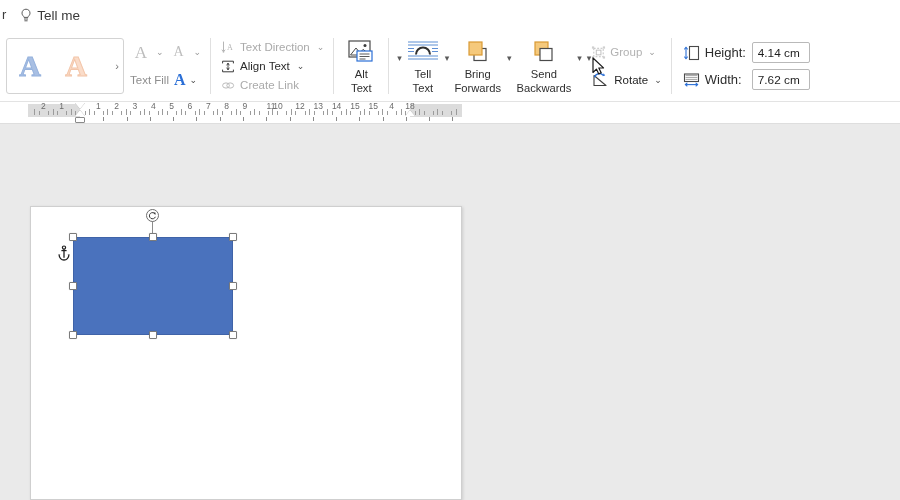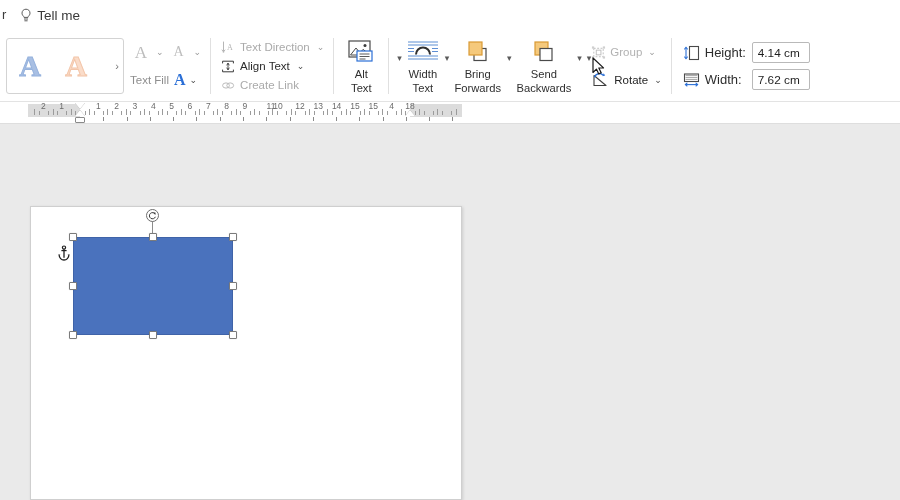--- a/index.html
+++ b/index.html
@@ -265,21 +265,21 @@
       <div class="cmd-wrap">
         <div class="cmd">
           <div class="ic">
             <svg width="32" height="26" viewBox="0 0 32 26">
               <path d="M1 3h30M1 6h30" stroke="#5f8fd4" stroke-width="1.2"></path>
               <path d="M1 17h30M1 20h30" stroke="#5f8fd4" stroke-width="1.2"></path>
               <path d="M9 15.5a7 7 0 0 1 14 0" fill="none" stroke="#2f2f2f" stroke-width="2"></path>
               <path d="M1 9.5h6M1 12.5h6M25 9.5h6M25 12.5h6" stroke="#5f8fd4" stroke-width="1.2"></path>
             </svg>
           </div>
-          <div class="lb">Width</div>
+          <div class="lb">Tell</div>
           <div class="lb">Text</div>
         </div>
         <span class="caret-side">▾</span>
       </div>
 
       <div class="cmd-wrap">
         <div class="cmd">
           <div class="ic">
             <svg width="26" height="26" viewBox="0 0 26 26">
               <rect x="9" y="9.5" width="12" height="12" fill="#fff" stroke="#4a4a4a" stroke-width="1.2"></rect>

